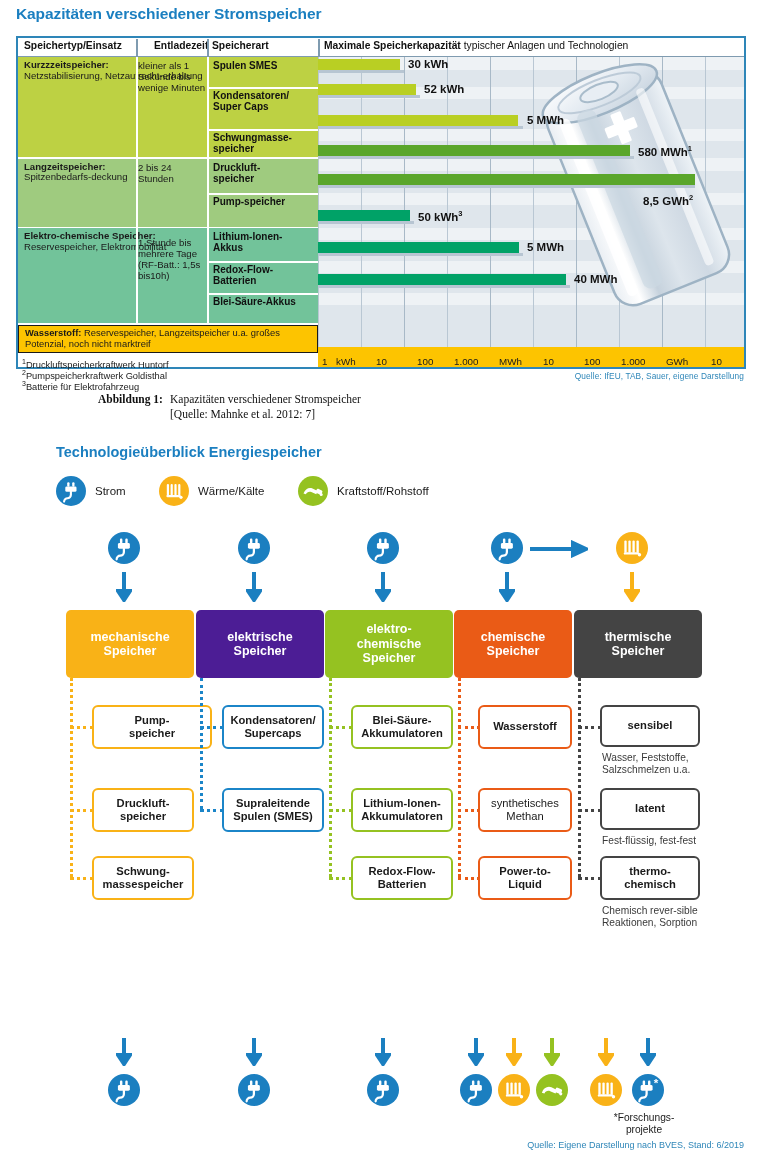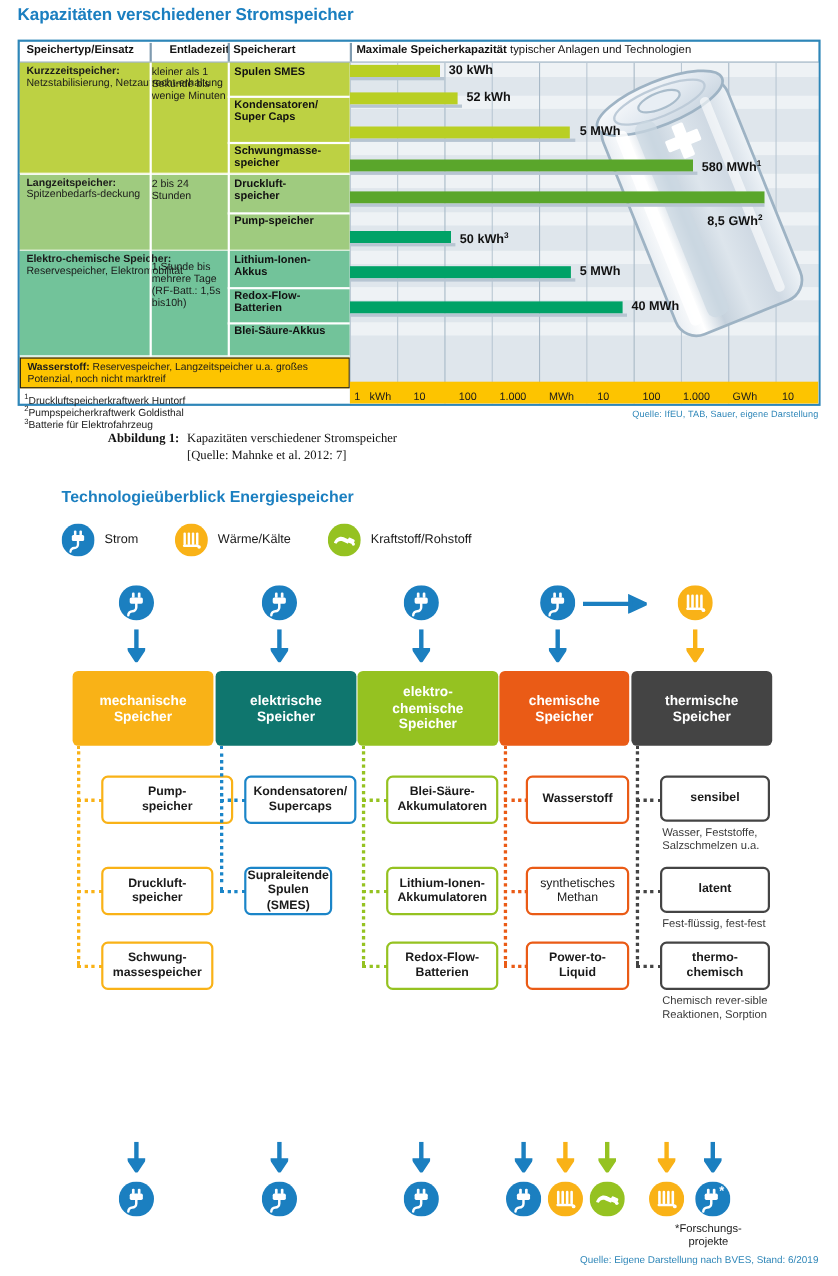--- a/index.html
+++ b/index.html
@@ -447,30 +447,30 @@
         <g>
             <rect x="11.2" y="6.2" width="2.3" height="4.6" rx="1" fill="#fff"></rect>
             <rect x="16.2" y="6.2" width="2.3" height="4.6" rx="1" fill="#fff"></rect>
             <rect x="9.3" y="10.4" width="11.2" height="5.4" rx="1.4" fill="#fff"></rect>
             <path d="M14.9 15.6 v3.2 a3.4 3.4 0 0 1 -3.4 3.4 a3.4 3.4 0 0 0 -3.4 3.4" fill="none" stroke="#fff" stroke-width="2.1" stroke-linecap="round"></path>
           </g>
       </svg>
       <svg style="position:absolute; left:50px; top:40px;" width="16" height="30" viewBox="0 0 16 30">
         <path d="M8 0 v20 M8 28 l-6 -9 h12 z" stroke="#1b7fc0" stroke-width="4" fill="#1b7fc0"></path>
       </svg>
-      <div class="cat-box" style="left:0; top:78px; width:128px; height:68px; background:#0f766e;">
+      <div class="cat-box" style="left:0; top:78px; width:128px; height:68px; background:#4c1d95;">
         <span>elektrische<br>Speicher</span>
       </div>
       <div class="dotline" style="left:4px; top:146px; height:131px; border-left-color:#1b85c8;"></div>
       <div class="dotline-h" style="left:4px; top:194px; width:24px; border-top-color:#1b85c8;"></div>
       <div class="dotline-h" style="left:4px; top:277px; width:24px; border-top-color:#1b85c8;"></div>
       <div class="tech-box" style="left:26px; top:173px; width:102px; height:44px; border-color:#1b85c8;">
         <span>Kondensatoren/<br>Supercaps</span>
       </div>
-      <div class="tech-box" style="left:26px; top:256px; width:80px; height:44px; border-color:#1b85c8;">
+      <div class="tech-box" style="left:26px; top:256px; width:102px; height:44px; border-color:#1b85c8;">
         <span>Supraleitende<br>Spulen (SMES)</span>
       </div>
       <svg style="position:absolute; left:50px; top:506px;" width="16" height="28" viewBox="0 0 16 28">
         <path d="M8 0 v18 M8 26 l-6 -9 h12 z" stroke="#1b7fc0" stroke-width="4" fill="#1b7fc0"></path>
       </svg>
       <svg style="position:absolute; left:42px; top:542px;" width="32" height="32" viewBox="0 0 30 30">
         <circle cx="15" cy="15" r="15" fill="#1b7fc0"></circle>
         <g>
             <rect x="11.2" y="6.2" width="2.3" height="4.6" rx="1" fill="#fff"></rect>
             <rect x="16.2" y="6.2" width="2.3" height="4.6" rx="1" fill="#fff"></rect>

